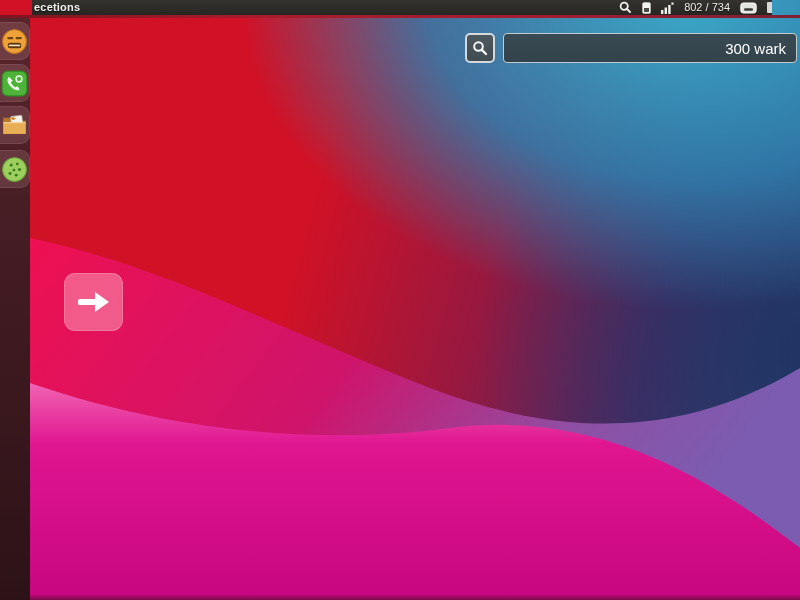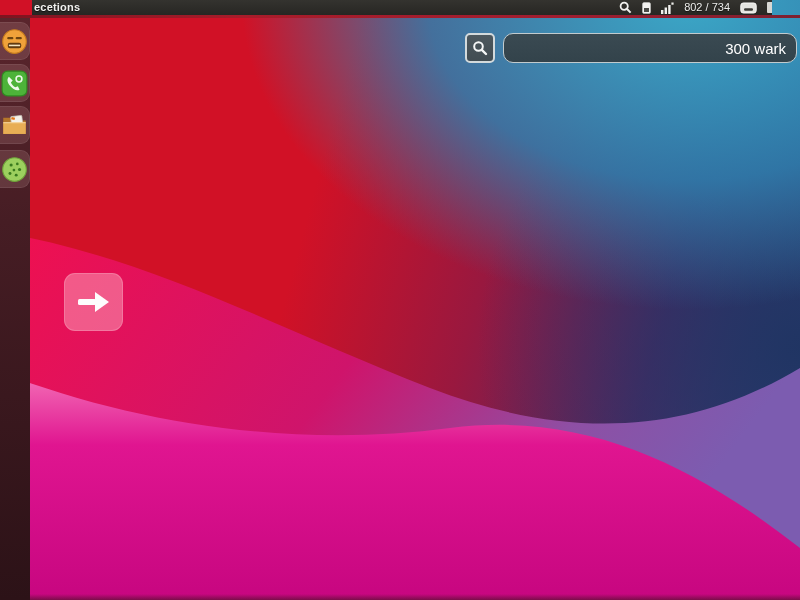--- a/index.html
+++ b/index.html
@@ -37,21 +37,21 @@
     display:flex;flex-direction:column;align-items:center;cursor:default;}
   .shortcut-label{color:#fff;font-weight:bold;font-size:13px;line-height:15px;margin-top:4px;
     text-shadow:0 1px 2px rgba(70,0,10,.9),0 0 3px rgba(70,0,10,.7);}
   .shortcut-sublabel{color:#fff;font-weight:bold;font-size:11px;line-height:13px;
     text-shadow:0 1px 2px rgba(70,0,10,.9),0 0 3px rgba(70,0,10,.7);}
   
   .search-btn{position:absolute;left:465px;top:33px;width:30px;height:30px;z-index:6;
     background:linear-gradient(#4d585e,#414c52);border:2px solid #d3dadc;border-radius:5px;
     box-sizing:border-box;display:flex;align-items:center;justify-content:center;padding:0;cursor:pointer;}
   .search-input{position:absolute;left:503px;top:33px;width:294px;height:30px;z-index:6;
-    background:linear-gradient(#3a4a52,#33434b);border:1px solid #c2cbce;border-radius:10px;
+    background:linear-gradient(#3a4a52,#33434b);border:1px solid #c2cbce;border-radius:4px;
     box-sizing:border-box;color:#fff;font-size:15px;text-align:right;padding:0 10px;
     font-family:"Liberation Sans",sans-serif;outline:none;}
   
   .arrow-btn{position:absolute;left:64px;top:273px;width:59px;height:58px;z-index:5;
     background:rgba(255,172,192,.48);border-radius:11px;border:none;
     display:flex;align-items:center;justify-content:center;cursor:pointer;
     box-shadow:inset 0 0 0 1px rgba(255,255,255,.18);}
   .bottomstrip{position:absolute;left:0;bottom:0;width:800px;height:6px;z-index:4;
     background:linear-gradient(rgba(70,25,30,0),rgba(60,20,28,.55));}
 </style>

